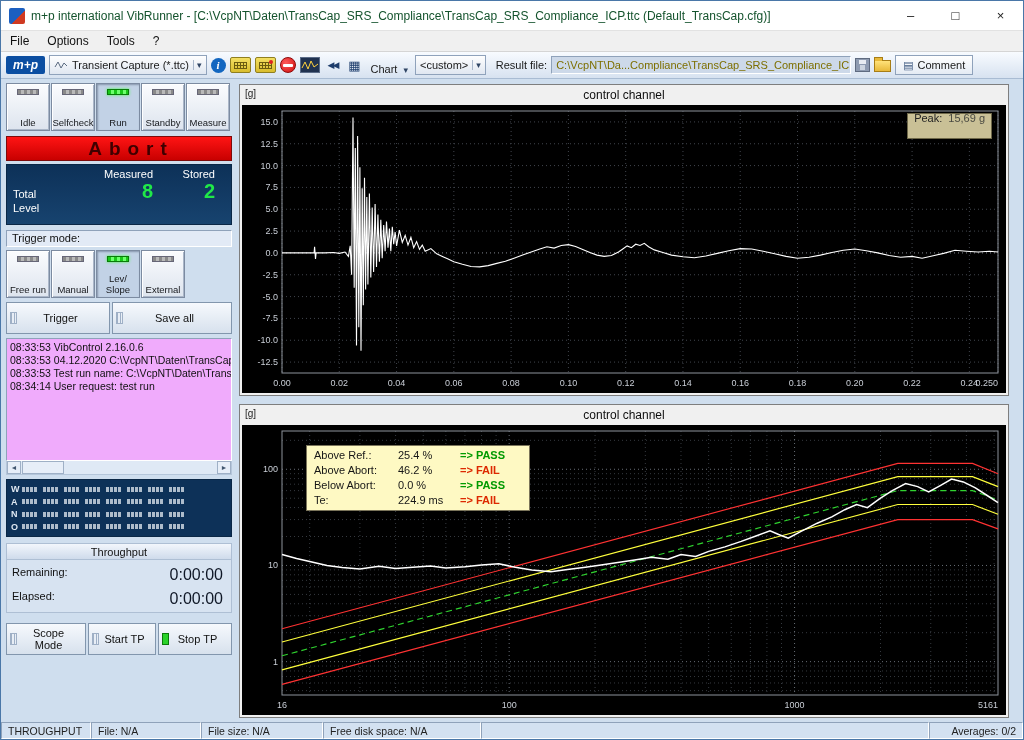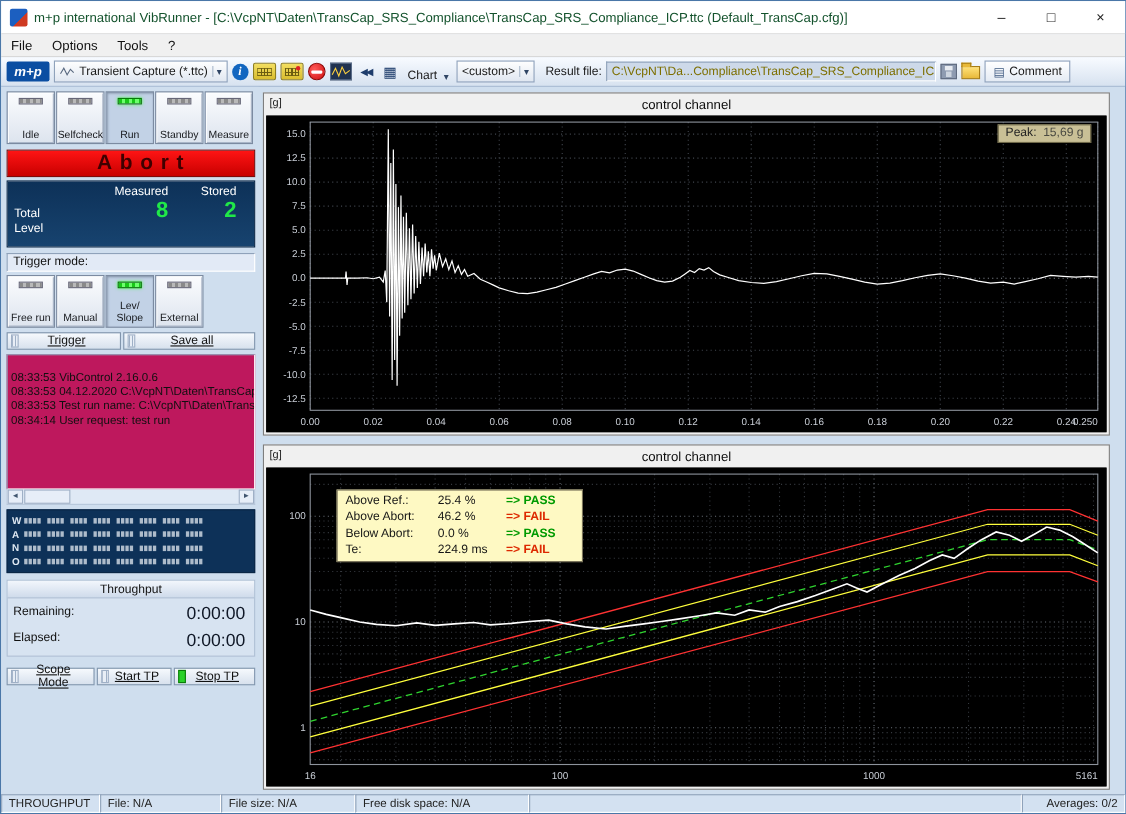--- a/index.html
+++ b/index.html
@@ -56,26 +56,26 @@
   
   .counter{margin-top:3px;background:linear-gradient(180deg,#0d3158,#17436f);border:1px solid #0a2746;padding:3px 6px 4px;color:#fff;font-size:11px;}
   .c-row{display:grid;grid-template-columns:48px 1fr 62px;align-items:baseline;}
   .c-right{text-align:right;padding-right:10px;}
   .c-num{font-size:20px;font-weight:bold;color:#20e848;line-height:22px;}
   .c-level{height:18px;}
   
   .strip{margin-top:5px;height:17px;background:#e2eaf6;border:1px solid;border-color:#8fa2ba #fff #fff #8fa2ba;font-size:11px;color:#111;padding:1px 5px;}
   
   .bar-row{margin-top:4px;display:flex;gap:2px;}
-  .bar-btn{height:16px;border:1px solid #8296ad;background:linear-gradient(#f6f9fd,#d7e1ed);display:flex;align-items:center;font-size:11px;color:#111;text-decoration:underline;}
+  .bar-btn{height:32px;border:1px solid #8296ad;background:linear-gradient(#f6f9fd,#d7e1ed);display:flex;align-items:center;font-size:11px;color:#111;}
   .bar-btn .grip{width:7px;height:12px;margin:0 4px 0 3px;background:repeating-linear-gradient(90deg,#9fb0c6 0 1px,#e8eef6 1px 3px);border:1px solid #9fb0c6;}
   .bar-btn .grip.on{background:#2ad22a;border-color:#0a7a0a;}
   .bar-btn .blab{flex:1;text-align:center;padding-right:9px;}
   
-  .log{margin-top:4px;height:123px;background:#be185d;border:1px solid;border-color:#8fa2ba #fff #fff #8fa2ba;font-size:10.5px;color:#101010;padding:14px 3px;line-height:13px;overflow:hidden;white-space:nowrap;}
+  .log{margin-top:4px;height:123px;background:#f0abfc;border:1px solid;border-color:#8fa2ba #fff #fff #8fa2ba;font-size:10.5px;color:#101010;padding:2px 3px;line-height:13px;overflow:hidden;white-space:nowrap;}
   .hscroll{height:14px;display:flex;background:#dfe9f5;border:1px solid #b5c6da;border-top:none;}
   .sb-btn{width:14px;background:#e7eef8;border:1px solid #9fb0c6;font-size:7px;display:flex;align-items:center;justify-content:center;color:#41566f;}
   .sb-track{flex:1;position:relative;}
   .sb-thumb{position:absolute;left:1px;top:0;bottom:0;width:42px;background:#e7eef8;border:1px solid #9fb0c6;}
   
   .wano{margin-top:4px;height:58px;background:#0d3158;border:1px solid #0a2746;padding:4px 2px 4px 4px;display:flex;flex-direction:column;justify-content:space-between;}
   .wano-row{display:flex;align-items:center;height:10px;}
   .wano-letter{width:11px;color:#dfe8f2;font-size:9px;font-weight:bold;line-height:10px;}
   .wano-group{display:flex;gap:1px;margin-right:6px;}
   .wano-dot{width:3px;height:5px;background:#aebccb;}
@@ -86,21 +86,21 @@
   .tp-value{font-size:16px;color:#0f1726;}
   .bottom-row{margin-top:10px;display:flex;gap:2px;}
   
   .charts{flex:1;padding:5px 14px 0 4px;}
   .chart-panel{background:#f0f0f0;border:1px solid #7e7e7e;}
   .chart-panel + .chart-panel{margin-top:8px;}
   .chart-head{height:20px;position:relative;display:flex;align-items:center;justify-content:center;font-size:12px;color:#0e0e0e;}
   .unit{position:absolute;left:5px;top:3px;font-size:10px;color:#222;}
   .chart-body{position:relative;background:#000;margin:0 2px 2px 2px;}
   svg{display:block;}
-  .peak-badge{position:absolute;top:8px;right:14px;background:#c9c096;border:1px solid #6e6849;color:#222;font-size:11px;height:17px;line-height:15px;padding:0 6px;display:flex;gap:6px;}
+  .peak-badge{position:absolute;top:8px;right:14px;background:#c9c096;border:1px solid #6e6849;color:#222;font-size:11px;height:17px;line-height:15px;padding:12px 6px;display:flex;gap:6px;align-items:flex-end;}
   .peak-badge .pv{color:#4a4a42;}
   .legend{position:absolute;left:64px;top:20px;background:#fef9c3;border:1px solid #7a745a;padding:2px 7px;display:grid;grid-template-columns:84px 62px 62px;font-size:11px;line-height:15px;color:#161616;}
   .legend .res{font-weight:bold;}
   .legend .res.ok{color:#009a00;}
   .legend .res.fail{color:#dd2800;}
   
   .statusbar{height:17px;background:#d3e1f1;display:flex;font-size:10.5px;color:#222;}
   .cell{border:1px solid;border-color:#8fa2ba #fff #fff #8fa2ba;padding:0 6px;display:flex;align-items:center;white-space:nowrap;overflow:hidden;}
 </style>
 </head>

